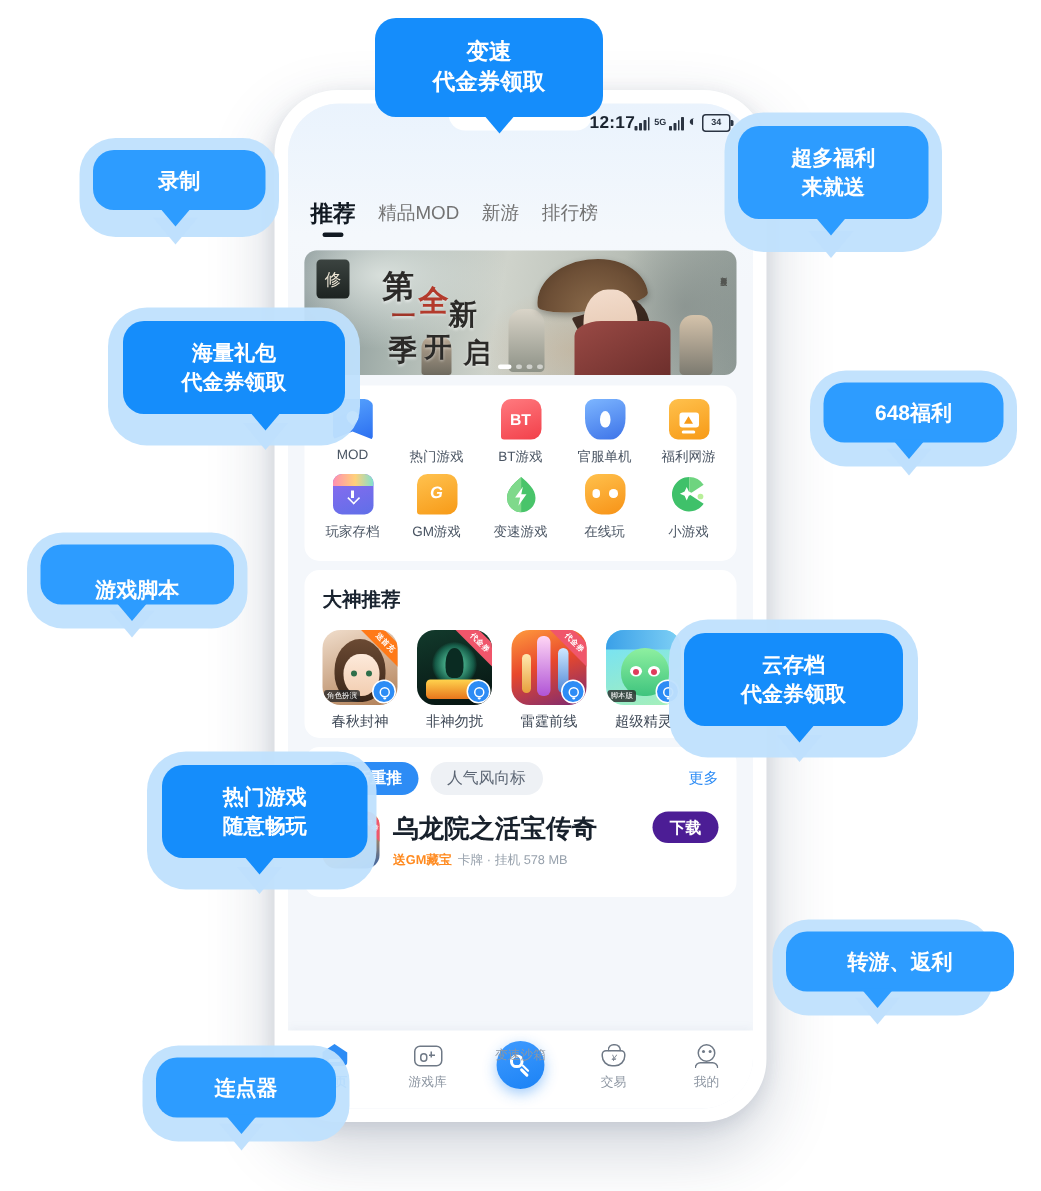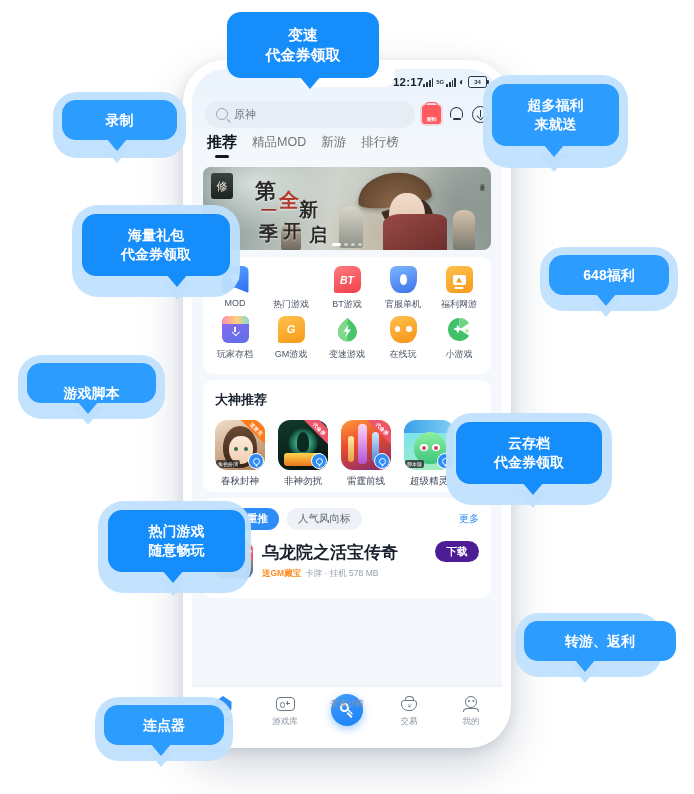--- a/index.html
+++ b/index.html
@@ -138,21 +138,21 @@
   .gi{display:flex;flex-direction:column;align-items:center;justify-content:flex-start;gap:5px;}
   .gi-ic{width:27px;height:27px;border-radius:7px;position:relative;display:flex;align-items:center;justify-content:center;}
   .gi-lb{font-size:9px;color:#4a5563;white-space:nowrap;}
 
   .ic-mod{background:linear-gradient(160deg,#5aa7ff,#2b6ef0);border-radius:6px 6px 3px 3px;
           clip-path:polygon(0 0,100% 0,100% 100%,50% 80%,0 100%);}
   .ic-mod i{width:8px;height:8px;border-radius:50% 50% 50% 0;background:#fff;transform:rotate(-45deg);margin-top:-4px;}
   .ic-cat{background:transparent;display:grid;grid-template-columns:1fr 1fr;grid-template-rows:1fr 1fr;gap:3px;}
   .ic-cat b{display:block;border-radius:4px;}
   .ic-bt{background:linear-gradient(160deg,#ff7a7f,#f2404a);border-radius:7px 7px 7px 2px;
-         color:#fff;font-size:10.5px;font-weight:800;font-style:italic;}
+         color:#fff;font-size:10.5px;font-weight:800;}
   .ic-gf{background:linear-gradient(160deg,#7db6ff,#3d73e8);border-radius:6px 6px 10px 10px/6px 6px 14px 14px;}
   .ic-gf i{width:7px;height:11px;border-radius:50% 50% 45% 45%;background:#fff;display:block;}
   .ic-wl{background:linear-gradient(160deg,#ffc14d,#f79a17);border-radius:6px;}
   .ic-wl i{width:13px;height:10px;background:#fff;border-radius:2px;position:relative;}
   .ic-wl i:after{content:"";position:absolute;left:50%;top:50%;transform:translate(-50%,-50%);
     width:0;height:0;border-left:3.2px solid transparent;border-right:3.2px solid transparent;border-bottom:5px solid #f79a17;}
   .ic-wl:after{content:"";position:absolute;bottom:4px;left:50%;transform:translateX(-50%);width:9px;height:2px;background:#fff;border-radius:1px;}
   .ic-save{background:linear-gradient(160deg,#8d6bf0,#5f6fe8);border-radius:6px;overflow:hidden;}
   .ic-save:before{content:"";position:absolute;left:0;right:0;top:0;height:8px;
     background:linear-gradient(90deg,#ff8fb0,#ffd07a 55%,#7fe0d0);}
@@ -301,31 +301,20 @@
             <i></i>
             <i></i>
           </span>
         <span class="wifi-ic">◐</span>
         <span class="batt">
             <span>34</span>
           </span>
       </div>
     </div>
 
-    <div class="search-row">
-      <div class="search-box">
-        <span class="mag"></span>
-        <span class="search-kw">原神</span>
-      </div>
-      <div class="ic-signin">
-          <b>签到</b>
-        </div>
-      <div class="ic-bell"></div>
-      <div class="ic-dl"></div>
-    </div>
 
     <div class="tabs">
       <div class="tab active">推荐</div>
       <div class="tab">精品MOD</div>
       <div class="tab">新游</div>
       <div class="tab">排行榜</div>
     </div>
 
     <div class="banner">
       <div class="bn-sky"></div>
@@ -539,21 +528,21 @@
               <em></em>
             </span>
           </div>
         <div class="tb-lb">我的</div>
       </div>
     </div>
 
   </div>
 </div>
 
-<div class="callout" style="left:227px;top:12px;">
+<div class="callout" style="left:250px;top:12px;">
   <div class="body deep" style="width:152px;height:66px;padding:6px 0;">
     <div class="line" style="font-size:15px;">变速</div>
     <div class="line" style="font-size:15px;">代金券领取</div>
   </div>
   <div class="tail deep" style="left:72px;top:64px;"></div>
 </div>
 
 <div class="callout" style="left:62px;top:100px;">
   <div class="halo" style="left:-9px;top:-8px;width:133px;height:66px;border-radius:24px;"></div>
   <div class="tail-halo" style="left:40px;top:45px;"></div>

